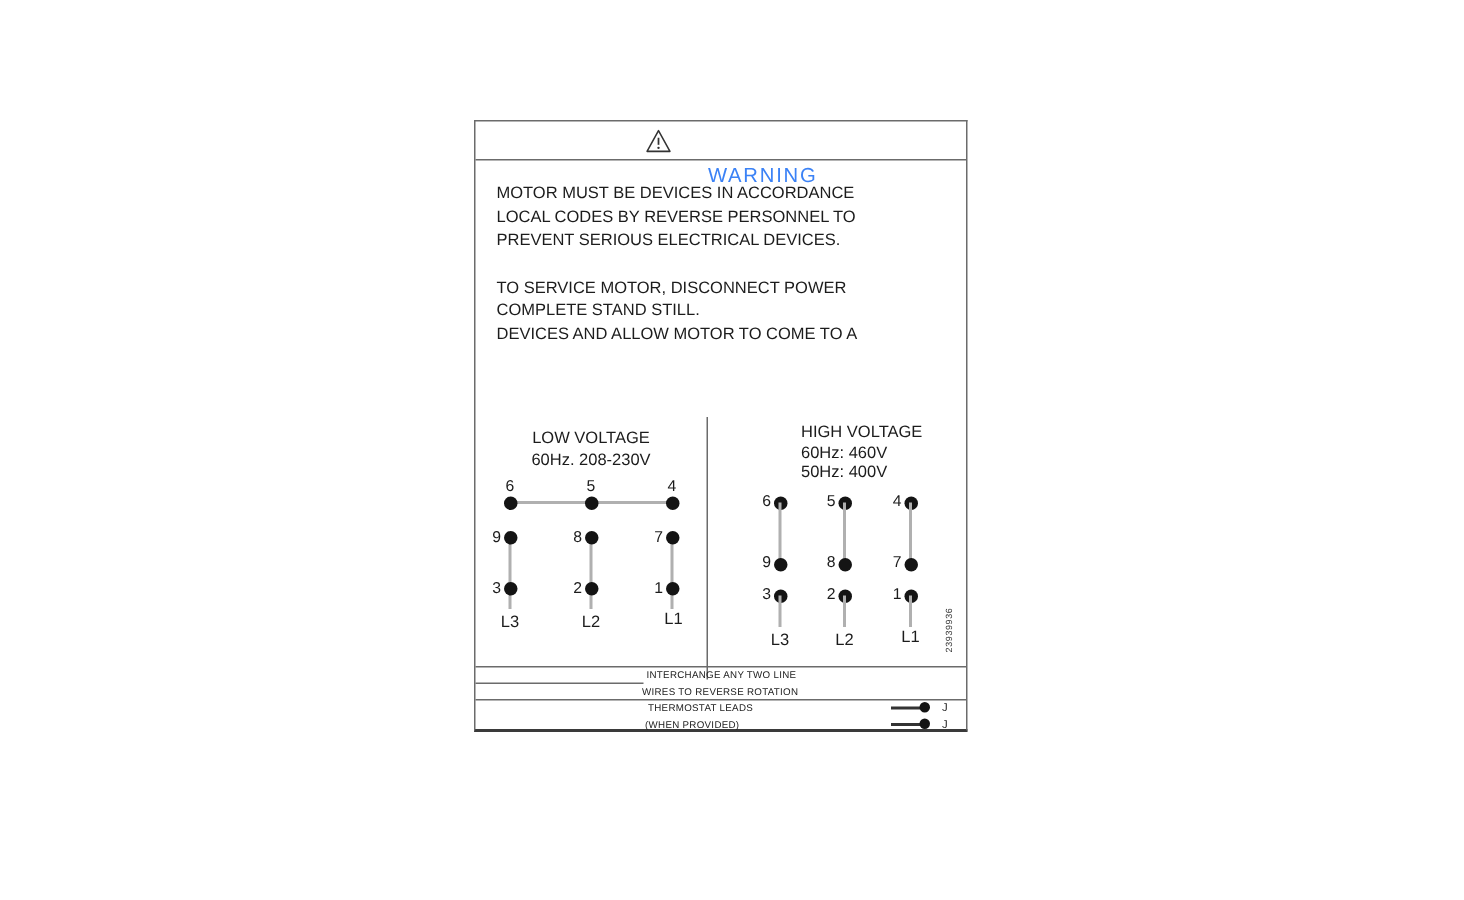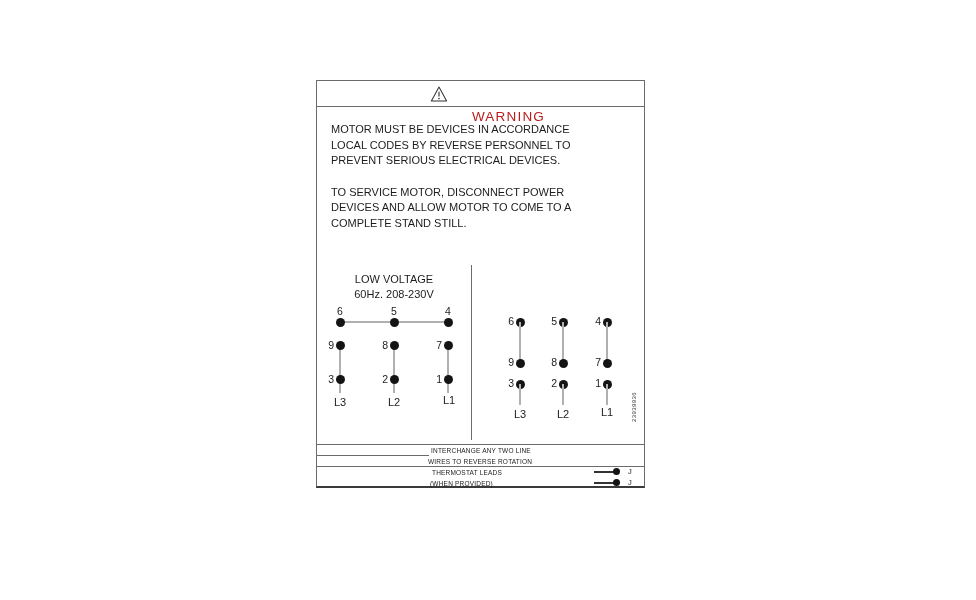--- a/index.html
+++ b/index.html
@@ -12,31 +12,31 @@
     position:absolute;left:316px;top:80px;width:329px;height:408px;
     border:1px solid #6b6b6b;border-bottom:2px solid #3a3a3a;box-sizing:border-box;
     background:#fff;
   }
   
   .hdr{
     position:absolute;left:0;top:0;width:100%;height:26px;
     border-bottom:1px solid #6b6b6b;box-sizing:border-box;
     display:flex;align-items:center;justify-content:center;gap:24px;padding-left:14px;
   }
-  .hdr .title{font-size:13.5px;letter-spacing:1.2px;color:#b91c1c;margin-top:45px;}
+  .hdr .title{font-size:13.5px;letter-spacing:1.2px;color:#3b82f6;margin-top:45px;}
   .tri{display:block;}
   
   .btext{
     position:absolute;left:0;top:26px;width:100%;height:162px;box-sizing:border-box;
     padding:15px 14px 0 14px;font-size:11px;line-height:15.5px;color:#1c1c1c;
   }
   .para{margin:0 0 16px 0;}
   
   .diag{
-    position:absolute;left:0;top:184px;width:100%;height:175px;box-sizing:border-box;
+    position:absolute;left:0;top:197px;width:100%;height:175px;box-sizing:border-box;
   }
   .vdivider{position:absolute;left:154px;top:0;width:1px;height:175px;background:#6b6b6b;}
   .lv,.hv{position:absolute;top:0;height:175px;}
   .lv{left:0;width:154px;}
   .hv{left:155px;width:174px;}
   .dtitle{position:absolute;left:0;width:100%;text-align:center;font-size:11px;color:#1c1c1c;}
   .lv .t1{top:8px;}
   .lv .t2{top:23px;}
   .hv-titles{position:absolute;left:62px;top:4px;font-size:11px;line-height:13.5px;color:#1c1c1c;white-space:nowrap;}
   .dot{position:absolute;width:9px;height:9px;background:#141414;border-radius:50%;}
@@ -69,22 +69,22 @@
   </div>
 
   <div class="btext">
     <div class="para">
       <div>MOTOR MUST BE DEVICES IN ACCORDANCE</div>
       <div>LOCAL CODES BY REVERSE PERSONNEL TO</div>
       <div>PREVENT SERIOUS ELECTRICAL DEVICES.</div>
     </div>
     <div class="para">
       <div>TO SERVICE MOTOR, DISCONNECT POWER</div>
+      <div>COMPLETE STAND STILL.</div>
       <div>DEVICES AND ALLOW MOTOR TO COME TO A</div>
-      <div>COMPLETE STAND STILL.</div>
     </div>
   </div>
 
   <div class="diag">
     <div class="vdivider"></div>
 
     <div class="lv">
       <div class="dtitle t1">LOW VOLTAGE</div>
       <div class="dtitle t2">60Hz. 208-230V</div>
 
@@ -112,20 +112,25 @@
       <div class="dot" style="left:127px;top:53px;"></div>
       <div class="wire" style="left:130px;top:80px;width:2px;height:48px;"></div>
       <div class="num left" style="left:111px;top:74px;">7</div>
       <div class="dot" style="left:127px;top:76px;"></div>
       <div class="num left" style="left:111px;top:108px;">1</div>
       <div class="dot" style="left:127px;top:110px;"></div>
       <div class="lline" style="left:119px;top:129px;">L1</div>
     </div>
 
     <div class="hv">
+      <div class="hv-titles">
+        <div>HIGH VOLTAGE</div>
+        <div>60Hz: 460V</div>
+        <div>50Hz: 400V</div>
+      </div>
 
       <div class="num left" style="left:28px;top:50px;">6</div>
       <div class="dot" style="left:44px;top:53px;"></div>
       <div class="wire" style="left:47px;top:57px;width:2px;height:41px;"></div>
       <div class="num left" style="left:28px;top:91px;">9</div>
       <div class="dot" style="left:44px;top:94px;"></div>
       <div class="num left" style="left:28px;top:112px;">3</div>
       <div class="dot" style="left:44px;top:115px;"></div>
       <div class="wire" style="left:47px;top:119px;width:2px;height:21px;"></div>
       <div class="lline" style="left:35px;top:143px;">L3</div>

